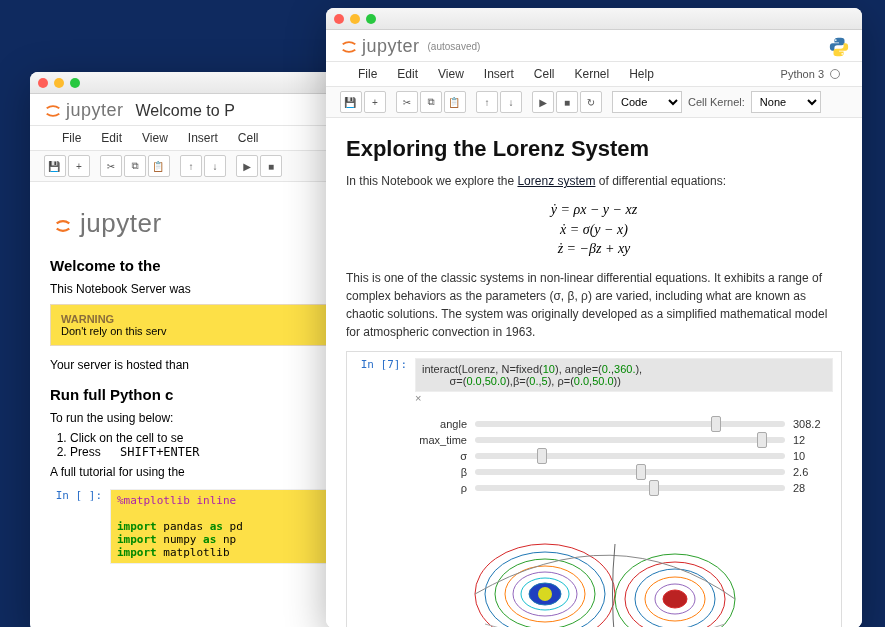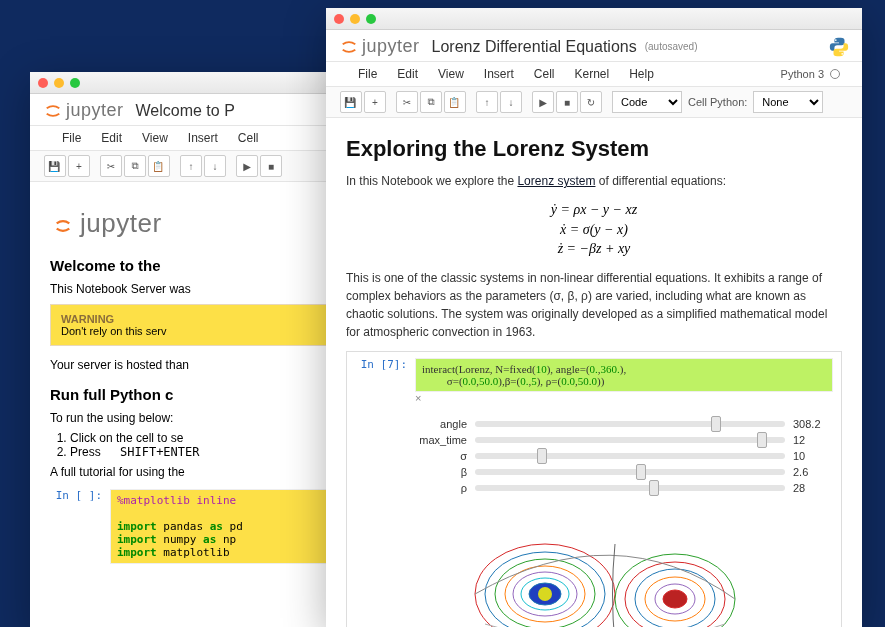--- a/index.html
+++ b/index.html
@@ -1,17 +1,17 @@
 <!DOCTYPE html>
 <html><head>
 <meta charset="utf-8">
 <style>
 * { box-sizing: border-box; margin: 0; padding: 0; }
 body { background: #0f2a5f; font-family: -apple-system, "Helvetica Neue", Arial, sans-serif; font-size: 13px; width: 885px; height: 627px; overflow: hidden; position: relative; }
-.window { position: absolute; background: #fff; border-radius: 0; box-shadow: 0 10px 40px rgba(0,0,0,0.3); overflow: hidden; }
+.window { position: absolute; background: #fff; border-radius: 8px; box-shadow: 0 10px 40px rgba(0,0,0,0.3); overflow: hidden; }
 .window-back { left: 30px; top: 72px; width: 520px; height: 560px; }
 .window-front { left: 326px; top: 8px; width: 536px; height: 620px; }
 .titlebar { height: 22px; background: linear-gradient(#f6f6f6,#e8e8e8); border-bottom: 1px solid #d0d0d0; display: flex; align-items: center; padding: 0 8px; gap: 6px; }
 .tl-dot { width: 10px; height: 10px; border-radius: 50%; }
 .tl-red { background: #ff5f57; } .tl-yel { background: #febc2e; } .tl-grn { background: #28c840; }
 .header { display: flex; align-items: center; padding: 6px 14px 4px; gap: 8px; border-bottom: 1px solid #e5e5e5; position: relative; }
 .jupyter-logo { display: flex; align-items: center; gap: 4px; font-size: 18px; color: #757575; letter-spacing: 0.5px; }
 .jupyter-mark { width: 18px; height: 18px; position: relative; }
 .jupyter-mark svg { width: 18px; height: 18px; }
 .nb-title { font-size: 16px; color: #333; margin-left: 4px; }
@@ -26,21 +26,21 @@
 .tb-sep { width: 6px; }
 .tb-sel { height: 22px; border: 1px solid #ccc; font-size: 11px; padding: 0 4px; background: #fff; }
 .tb-lbl { font-size: 11px; color: #555; margin: 0 4px; }
 .nb-body { padding: 12px 20px; overflow: hidden; height: calc(100% - 100px); background: #fff; }
 .nb-body h1 { font-size: 22px; font-weight: 600; margin: 6px 0 10px; color: #111; }
 .nb-body p { font-size: 12px; color: #333; line-height: 1.5; margin-bottom: 8px; }
 .nb-body a { color: #0f172a; }
 .math { text-align: center; font-family: "Times New Roman", serif; font-style: italic; font-size: 14px; margin: 10px 0; line-height: 1.4; }
 .cell { border: 1px solid #ddd; margin-top: 10px; padding: 6px 8px 12px; }
 .cell-prompt { color: #2a6fc9; font-family: monospace; font-size: 11px; float: left; width: 60px; text-align: right; padding-right: 8px; }
-.cell-src { font-family: Liberation Serif, serif; font-size: 11px; background: #bef264; border: 1px solid #eee; padding: 4px 6px; margin-left: 60px; white-space: pre; color: #333; overflow: hidden; }
+.cell-src { font-family: Liberation Sans, sans-serif; font-size: 11px; background: #e5e5e5; border: 1px solid #eee; padding: 4px 6px; margin-left: 60px; white-space: pre; color: #333; overflow: hidden; }
 .w-green { color: #008800; } .w-mag { color: #aa22aa; } .w-bold { font-weight: bold; color: #008800; }
 .sliders { margin: 14px 0 8px 60px; }
 .slider-row { display: flex; align-items: center; margin: 4px 0; font-size: 11px; }
 .slider-lbl { width: 60px; text-align: right; padding-right: 8px; color: #333; }
 .slider-track { flex: 1; height: 6px; background: #e4e4e4; border-radius: 3px; position: relative; margin-right: 8px; }
 .slider-thumb { position: absolute; top: -5px; width: 10px; height: 16px; background: #e8e8e8; border: 1px solid #aaa; border-radius: 2px; }
 .slider-val { width: 40px; text-align: left; color: #333; }
 .close-x { font-size: 11px; color: #888; margin-left: 60px; margin-bottom: 4px; }
 .attractor { margin: 10px 0 0 60px; }
 .back-body { padding: 16px 20px; }
@@ -142,21 +142,20 @@
   <div class="header">
     <span class="jupyter-logo">
       <span class="jupyter-mark">
         <svg viewBox="0 0 20 20">
             <path d="M3 7 Q10 2 17 7" stroke="#f37626" stroke-width="2" fill="none"></path>
             <path d="M3 13 Q10 18 17 13" stroke="#f37626" stroke-width="2" fill="none"></path>
           </svg>
       </span>
       <span>jupyter</span>
     </span>
-    <span class="nb-title">Lorenz Differential Equations</span>
     <span class="autosaved">(autosaved)</span>
     <span class="py-logo">
       <svg viewBox="0 0 24 24">
           <path d="M11 2c-3 0-4 1-4 3v2h5v1H5c-2 0-3 1-3 4s1 4 3 4h2v-3c0-2 1-3 3-3h5c2 0 3-1 3-3V5c0-2-1-3-4-3h-3z" fill="#3776ab"></path>
           <circle cx="8.5" cy="4.5" r="0.9" fill="#fff"></circle>
           <path d="M13 22c3 0 4-1 4-3v-2h-5v-1h7c2 0 3-1 3-4s-1-4-3-4h-2v3c0 2-1 3-3 3H9c-2 0-3 1-3 3v2c0 2 1 3 4 3h3z" fill="#ffd43b"></path>
           <circle cx="15.5" cy="19.5" r="0.9" fill="#fff"></circle>
         </svg>
     </span>
   </div>
@@ -184,21 +183,21 @@
     <div class="tb-btn">↑</div>
     <div class="tb-btn">↓</div>
     <div class="tb-sep"></div>
     <div class="tb-btn">▶</div>
     <div class="tb-btn">■</div>
     <div class="tb-btn">↻</div>
     <div class="tb-sep"></div>
     <select class="tb-sel" style="width:70px;">
       <option>Code</option>
     </select>
-    <span class="tb-lbl">Cell Python:</span>
+    <span class="tb-lbl">Cell Kernel:</span>
     <select class="tb-sel" style="width:70px;">
       <option>None</option>
     </select>
   </div>
   <div class="nb-body">
     <h1>Exploring the Lorenz System</h1>
     <p>
       <span>In this Notebook we explore the </span><a href="#">Lorenz system</a><span> of differential equations:</span>
     </p>
     <div class="math">

